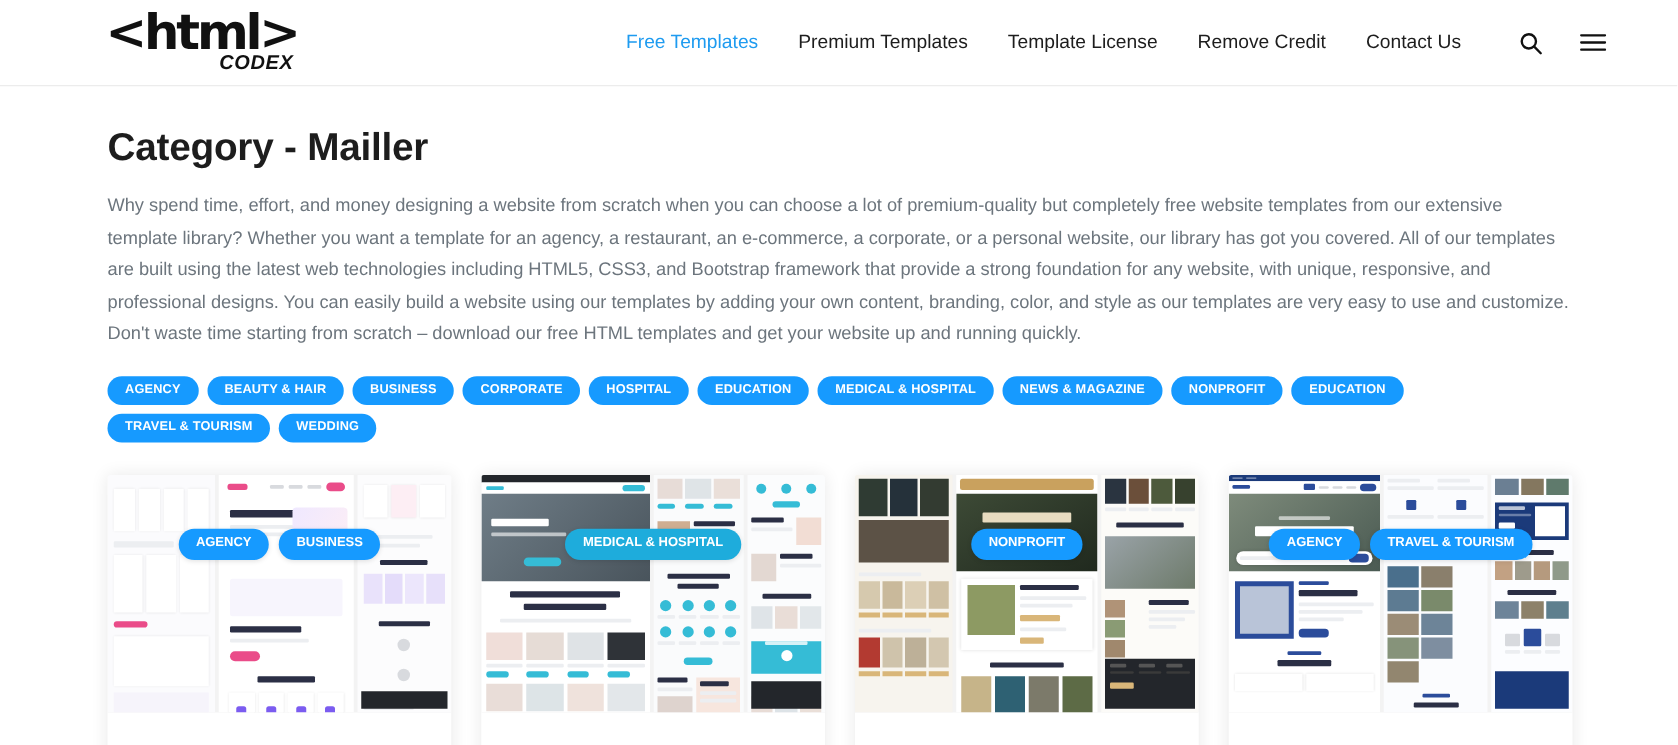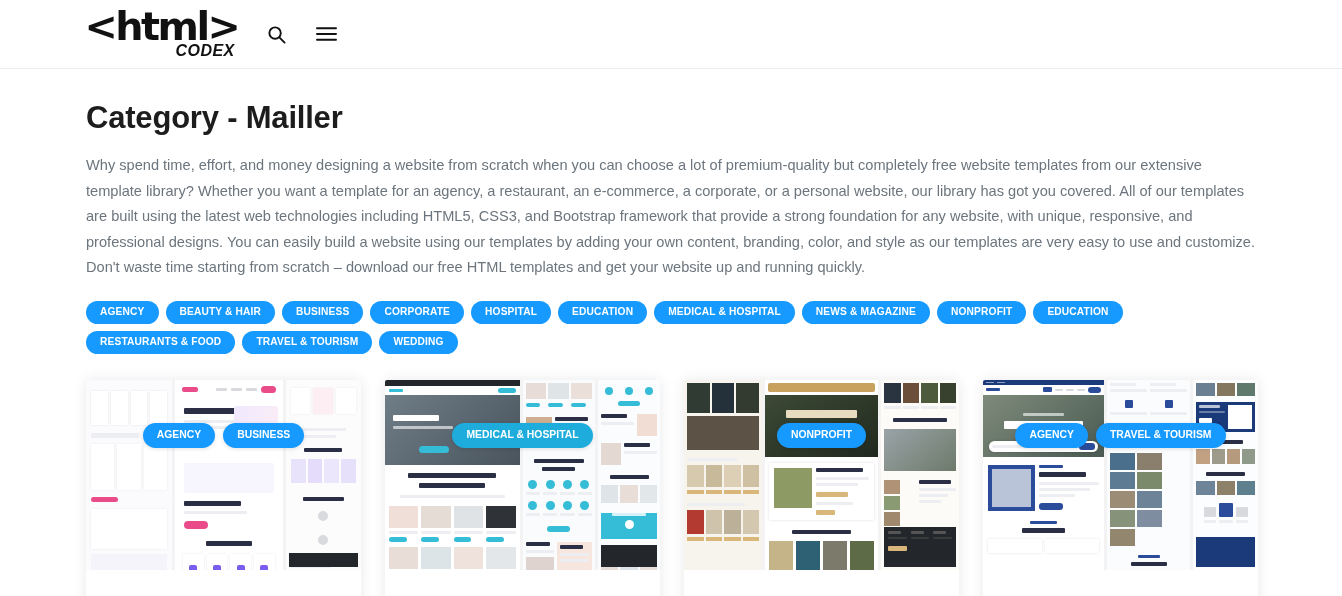--- a/index.html
+++ b/index.html
@@ -206,20 +206,27 @@
 </head>
 <body>
 
 <div class="navbar">
 
   <a class="logo">
     <span class="logo-main">&lt;html&gt;</span>
     <span class="logo-sub">CODEX</span>
   </a>
 
+  <nav class="nav-menu">
+    <a class="nav-link active">Free Templates</a>
+    <a class="nav-link">Premium Templates</a>
+    <a class="nav-link">Template License</a>
+    <a class="nav-link">Remove Credit</a>
+    <a class="nav-link">Contact Us</a>
+  </nav>
 
   <div class="nav-icons">
     <button class="icon-btn" aria-label="Search">
       <svg width="19" height="19" viewBox="0 0 20 20" fill="none" stroke="#111" stroke-width="2">
         <circle cx="8.5" cy="8.5" r="6"></circle>
           <line x1="13" y1="13" x2="18.5" y2="18.5" stroke-linecap="round"></line>
       </svg>
     </button>
     <button class="icon-btn" aria-label="Menu">
       <svg width="21" height="16" viewBox="0 0 22 16" stroke="#111" stroke-width="1.9" stroke-linecap="round">
@@ -241,21 +248,20 @@
     <a class="tag">AGENCY</a>
     <a class="tag">BEAUTY &amp; HAIR</a>
     <a class="tag">BUSINESS</a>
     <a class="tag">CORPORATE</a>
     <a class="tag">HOSPITAL</a>
     <a class="tag">EDUCATION</a>
     <a class="tag">MEDICAL &amp; HOSPITAL</a>
     <a class="tag">NEWS &amp; MAGAZINE</a>
     <a class="tag">NONPROFIT</a>
     <a class="tag">EDUCATION</a>
-    <a class="tag">RESTAURANTS &amp; FOOD</a>
     <a class="tag">TRAVEL &amp; TOURISM</a>
     <a class="tag">WEDDING</a>
   </div>
 
   <div class="card-grid">
 
     <div class="card">
       <div class="card-thumb">
         <div class="thumb-art">
           <div class="col col-a" style="background:#fbfbfd">

